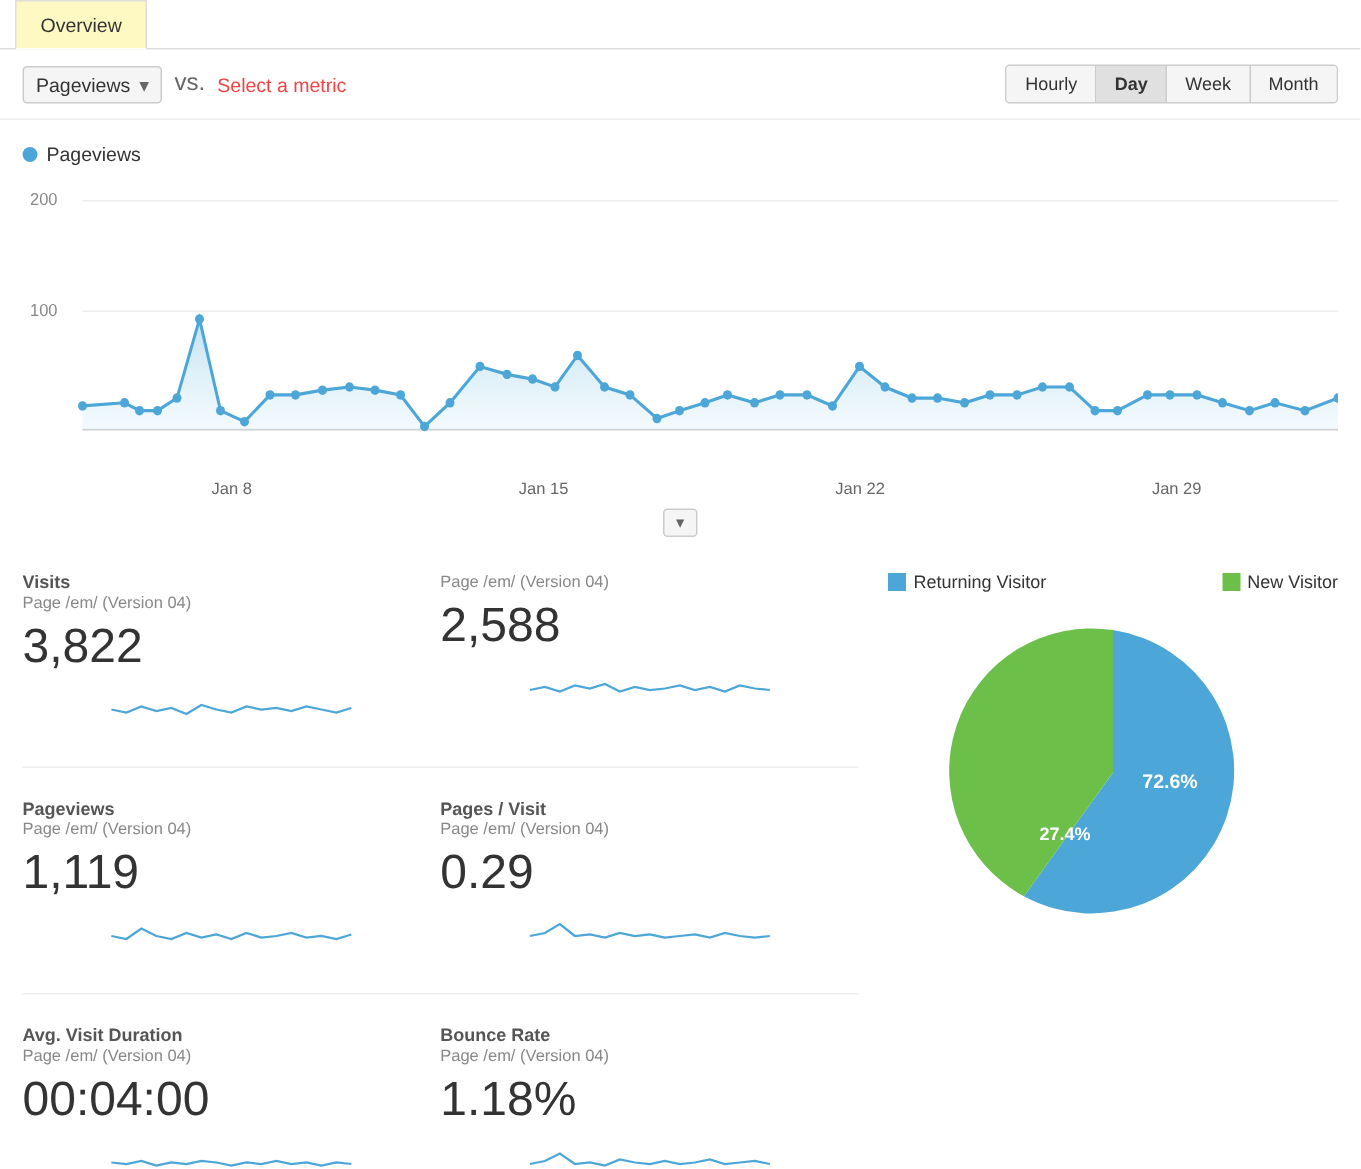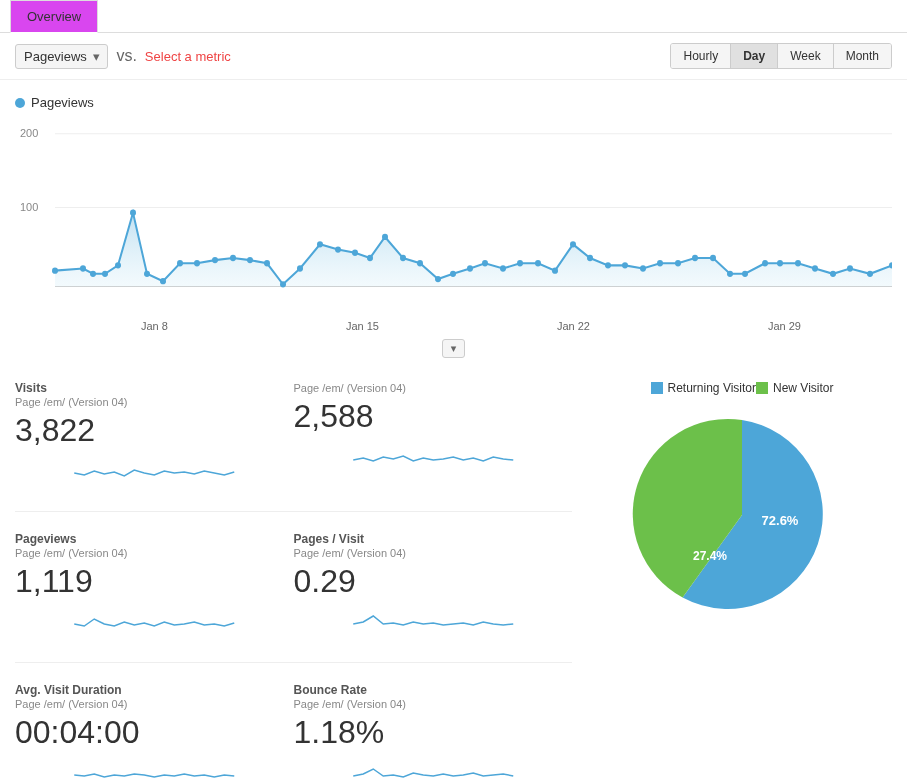--- a/index.html
+++ b/index.html
@@ -1,20 +1,20 @@
 <!DOCTYPE html>
 <html><head>
   <meta charset="utf-8">
   <style>
     * { box-sizing: border-box; margin: 0; padding: 0; }
     body { font-family: Arial, sans-serif; font-size: 13px; background: #fff; color: #333; }
 
     .tab-bar { border-bottom: 1px solid #ddd; padding: 0 10px; }
     .tab { display: inline-block; padding: 8px 16px; background: #e8e8e8; border: 1px solid #ddd; border-bottom: none; margin-bottom: -1px; font-size: 13px; color: #333; cursor: pointer; }
-    .tab.active { background: #d946ef; border-bottom: 1px solid #fff; }
+    .tab.active { background: #fef9c3; border-bottom: 1px solid #fff; }
 
     .toolbar { display: flex; align-items: center; justify-content: space-between; padding: 10px 15px; border-bottom: 1px solid #eee; }
     .toolbar-left { display: flex; align-items: center; gap: 8px; }
     .metric-dropdown { display: flex; align-items: center; border: 1px solid #ccc; border-radius: 3px; padding: 4px 8px; background: #f5f5f5; cursor: pointer; font-size: 13px; }
     .metric-dropdown .arrow { margin-left: 6px; color: #666; }
     .vs-text { color: #666; font-size: 16px; }
     .select-metric { color: #ef4444; font-size: 13px; cursor: pointer; }
 
     .time-btns { display: flex; border: 1px solid #ccc; border-radius: 3px; overflow: hidden; }
     .time-btn { padding: 5px 12px; background: #f5f5f5; border-right: 1px solid #ccc; font-size: 12px; cursor: pointer; color: #333; }
@@ -36,21 +36,21 @@
     .content-area { display: flex; padding: 15px; gap: 20px; }
     .stats-grid { flex: 1; }
     .stats-row { display: flex; margin-bottom: 20px; }
     .stat-card { flex: 1; }
     .stat-label { font-size: 12px; color: #555; font-weight: bold; }
     .stat-sub { font-size: 11px; color: #888; margin-top: 1px; }
     .stat-value { font-size: 32px; color: #333; font-weight: 300; margin: 4px 0; }
     .sparkline { width: 100%; height: 35px; }
 
     .pie-section { width: 300px; }
-    .pie-legend { display: flex; margin-bottom: 10px; justify-content: center; }
+    .pie-legend { display: flex; margin-bottom: 10px; justify-content: space-between; }
     .pie-legend-item { display: flex; align-items: center; gap: 5px; font-size: 12px; }
     .pie-legend-box { width: 12px; height: 12px; }
     .pie-container { display: flex; justify-content: center; }
 
     hr.stat-divider { border: none; border-top: 1px solid #eee; margin-bottom: 20px; }
   </style>
 </head>
 <body>
 
 <div class="tab-bar">

